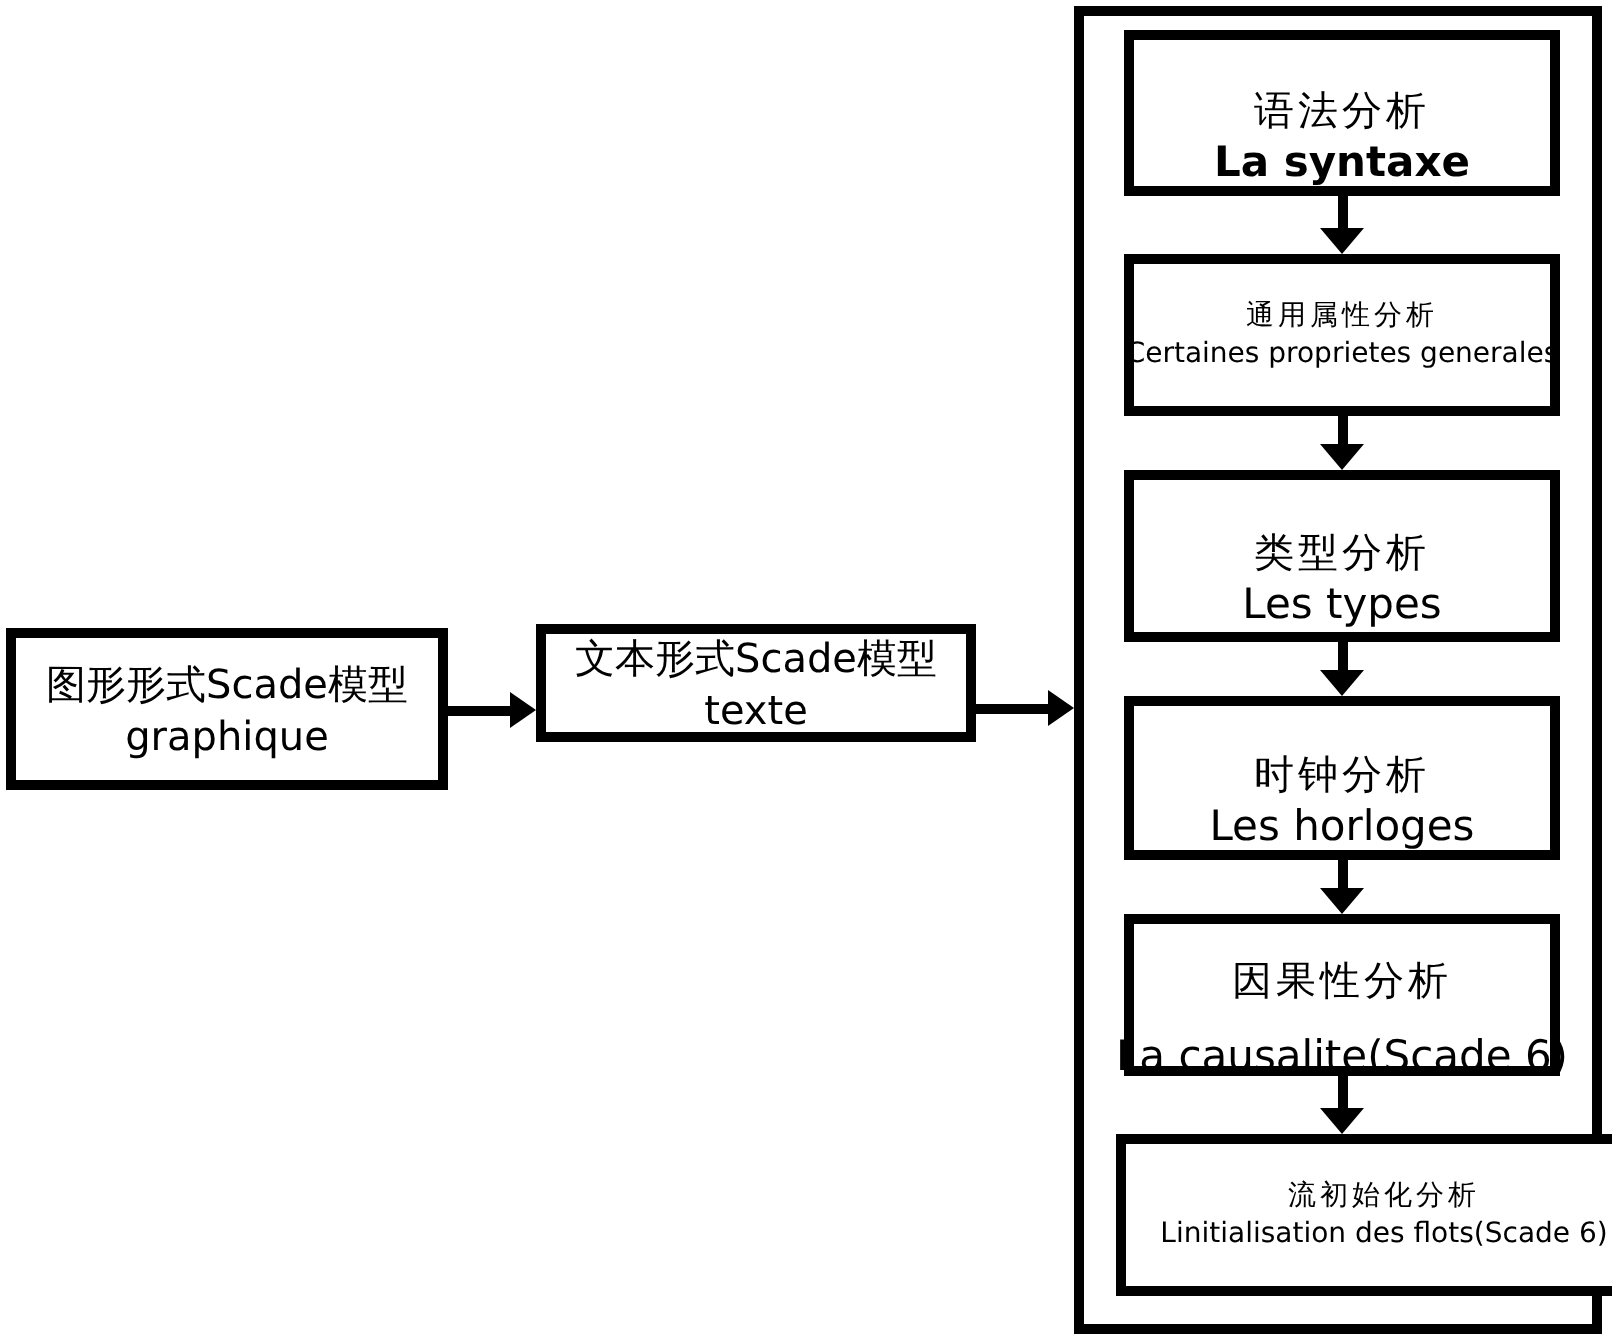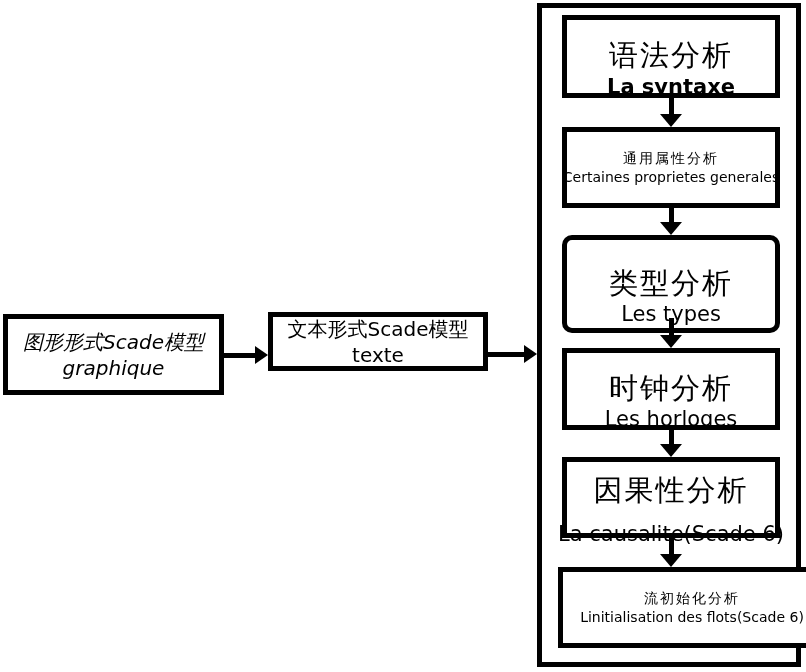--- a/index.html
+++ b/index.html
@@ -12,44 +12,44 @@
     position:absolute;box-sizing:border-box;background:#ffffff;
     border:5px solid #000;
     display:flex;flex-direction:column;align-items:center;justify-content:center;
     text-align:center;
   }
   .container-box{
     position:absolute;box-sizing:border-box;background:#ffffff;
     border:5px solid #000;
   }
   
-  .zh-lg{font-size:29px;line-height:1.25;letter-spacing:2px;white-space:nowrap;margin-top:24px;}
+  .zh-lg{font-size:20px;line-height:1.25;letter-spacing:2px;white-space:nowrap;margin-top:24px;}
   .fr-lg{font-size:21px;line-height:1.25;white-space:nowrap;font-weight:bold;}
   .fr-bold{font-weight:normal;}
   .zh-sm{font-size:14px;line-height:1.35;letter-spacing:2px;white-space:nowrap;}
   .fr-sm{font-size:14px;line-height:1.35;white-space:nowrap;}
   .zh-left{font-size:20px;line-height:1.3;white-space:nowrap;}
   .fr-left{font-size:20px;line-height:1.3;white-space:nowrap;}
   
   .varrow{position:absolute;width:22px;display:flex;flex-direction:column;align-items:center;}
   .varrow .stem{width:5px;background:#000;flex:1;}
   .varrow .head{width:0;height:0;border-left:11px solid transparent;border-right:11px solid transparent;border-top:13px solid #000;}
   .harrow{position:absolute;height:20px;display:flex;flex-direction:row;align-items:center;}
   .harrow .stem{height:5px;background:#000;flex:1;}
   .harrow .head{width:0;height:0;border-top:9px solid transparent;border-bottom:9px solid transparent;border-left:13px solid #000;}
 
   
-  #node-graphical{left:3px;top:314px;width:221px;height:81px;font-style:italic;}
+  #node-graphical{left:3px;top:314px;width:221px;height:81px;}
   #harrow-1{left:224px;top:345px;width:44px;}
   #node-textual{left:268px;top:312px;width:220px;height:59px;}
   #harrow-2{left:488px;top:344px;width:49px;}
   #pipeline{left:537px;top:3px;width:264px;height:664px;}
   #node-syntax{left:562px;top:15px;width:218px;height:83px;}
   #node-props{left:562px;top:127px;width:218px;height:81px;}
-  #node-types{left:562px;top:235px;width:218px;height:98px;border-radius:10px;}
+  #node-types{left:562px;top:235px;width:218px;height:86px;}
   #node-clocks{left:562px;top:348px;width:218px;height:82px;}
   #node-causality{left:562px;top:457px;width:218px;height:81px;gap:12px;}
   #node-flowinit{left:558px;top:567px;width:268px;height:81px;text-align:center;}
   #varrow-1{left:660px;top:98px;height:29px;}
   #varrow-2{left:660px;top:208px;height:27px;}
   #varrow-3{left:660px;top:318px;height:30px;}
   #varrow-4{left:660px;top:430px;height:27px;}
   #varrow-5{left:660px;top:538px;height:29px;}
 </style>
 </head>

